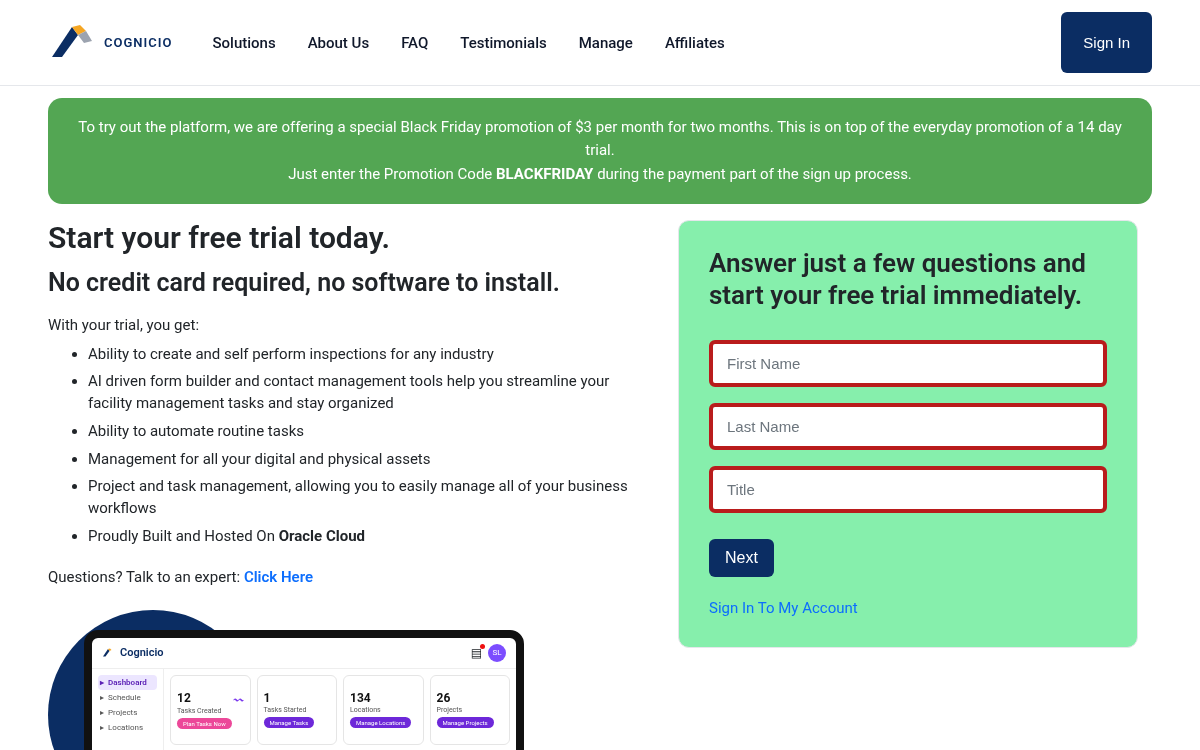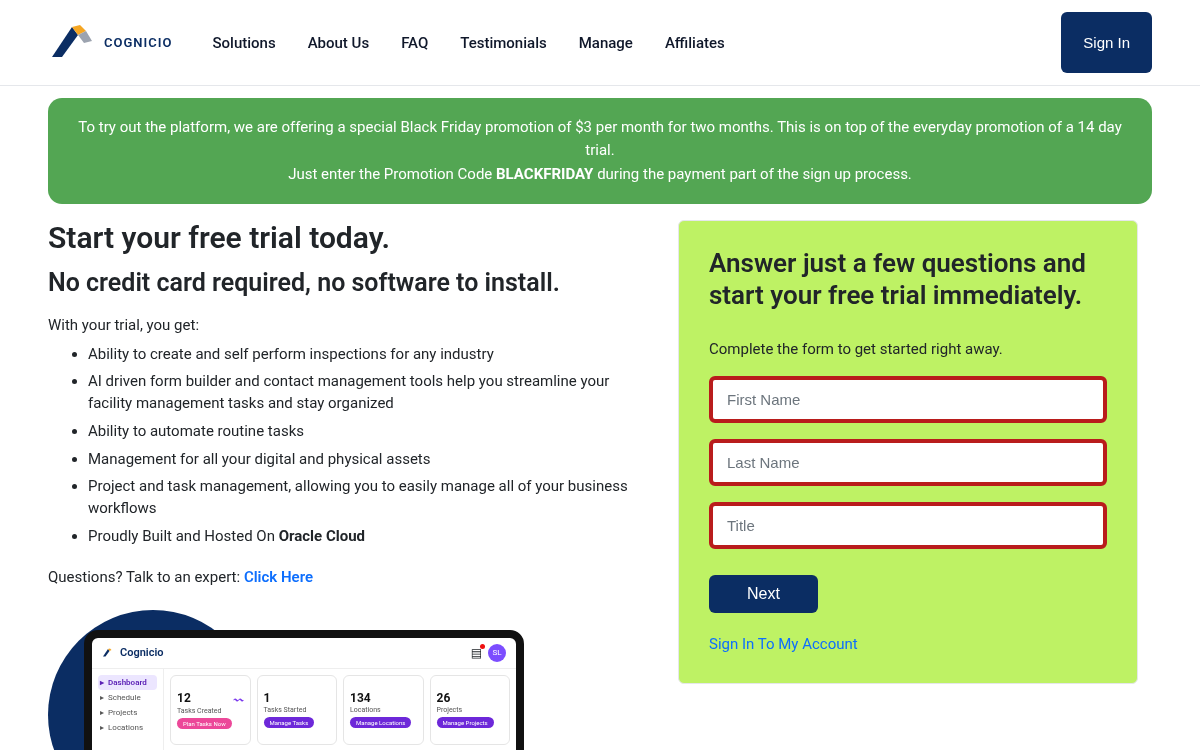--- a/index.html
+++ b/index.html
@@ -52,42 +52,42 @@
   ul.benefits { list-style: disc; padding-left: 40px; }
   ul.benefits li { font-size: 15px; line-height: 1.45; margin-bottom: 6px; }
   ul.benefits li .strong { font-weight: 700; }
 
   .questions { margin-top: 20px; font-size: 15px; }
   .questions a { color: #0d6efd; font-weight: 600; cursor: pointer; }
 
   
   .card {
     border: 1px solid #e5e7eb;
-    border-radius: 6px;
+    border-radius: 11px;
     padding: 26px 30px 30px;
-    background: #bef264;
+    background: #86efac;
   }
   .card h3 { font-size: 26px; font-weight: 600; line-height: 1.25; margin-bottom: 28px; }
   .card .sub { font-size: 15px; margin-bottom: 18px; }
   .card input[type="text"] {
     width: 100%;
     padding: 11px 14px;
     font-size: 15px;
     border: 4px solid #b91c1c;
     border-radius: 6px;
     margin-bottom: 16px;
     color: #495057;
   }
   .card input::placeholder { color: #6c757d; }
   .btn-next {
     background: #0b2d63;
     color: #fff;
     border: none;
     border-radius: 6px;
-    padding: 10px 38px;
+    padding: 10px 16px;
     font-size: 16px;
     cursor: pointer;
     margin-top: 10px;
   }
   .signin-link { display: block; margin-top: 22px; color: #0d6efd; font-size: 15px; cursor: pointer; }
 
   
   .preview-wrap { margin-top: 24px; position: relative; height: 170px; overflow: hidden; }
   .preview-circle {
     position: absolute;
@@ -237,21 +237,20 @@
 
           </div>
         </div>
       </div>
     </div>
   </div>
 
   <div class="col-right">
     <div class="card">
       <h3>Answer just a few questions and start your free trial immediately.</h3>
-      <p class="sub">Complete the form to get started right away.</p>
       <input type="text" placeholder="First Name" style="">
       <input type="text" placeholder="Last Name" style="">
       <input type="text" placeholder="Title" style="">
       <button class="btn-next">Next</button>
       <a class="signin-link">Sign In To My Account</a>
     </div>
   </div>
 
 </div>
 

